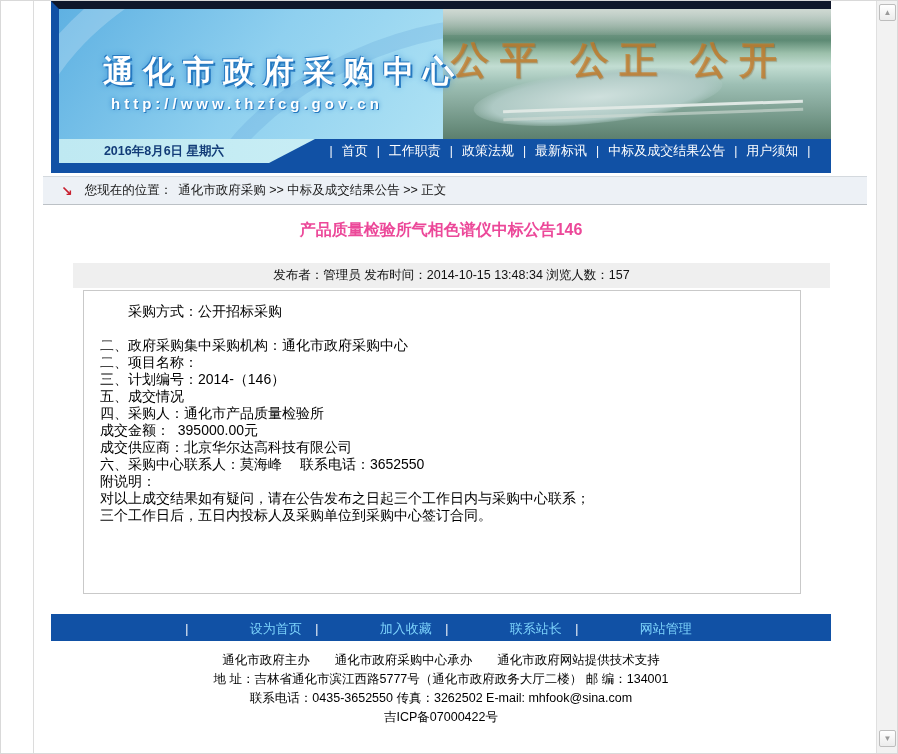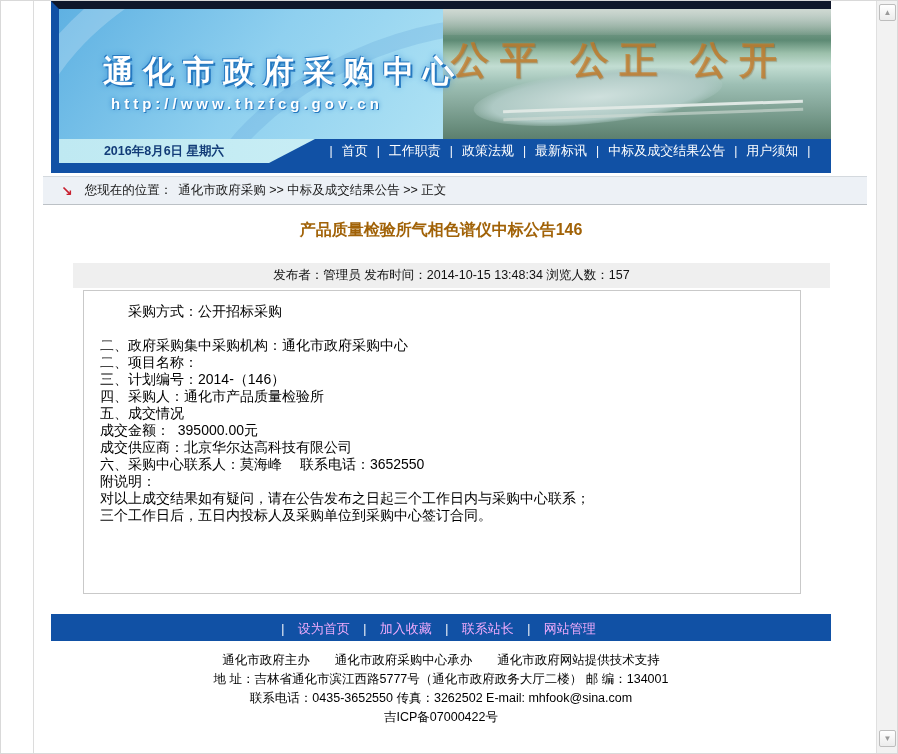--- a/index.html
+++ b/index.html
@@ -93,40 +93,40 @@
     background:#edf1f6; border-top:1px solid #d4d9de; border-bottom:1px solid #bcc1c6;
     display:flex; align-items:center; font-size:12.5px; color:#1a1a1a;
   }
   .bc-arrow { color:#c8202f; font-weight:bold; font-size:14px; margin:0 12px 0 18px; }
   .bc-prefix { margin-right:6px; }
   .bc-path { color:#1a1a1a; text-decoration:none; }
 
   
   .article-title {
     position:absolute; left:50px; top:219px; width:780px;
-    text-align:center; font-size:16px; font-weight:bold; color:#a16207;
+    text-align:center; font-size:16px; font-weight:bold; color:#ec4899;
   }
   .article-meta {
     position:absolute; left:72px; top:262px; width:757px; height:25px;
     background:#efefef; line-height:25px; text-align:center;
     font-size:12.5px; color:#111;
   }
   .article-body {
     position:absolute; left:82px; top:289px; width:718px; height:304px;
     background:#fff; border:1px solid #c9c9c9;
     padding:12px 16px; font-size:14px; line-height:17px; color:#000;
   }
   .body-line { min-height:17px; white-space:pre-wrap; }
 
   
   .footer-nav {
     position:absolute; left:50px; top:613px; width:780px; height:27px;
     background:#1151a5; text-align:center; line-height:27px; white-space:nowrap;
   }
-  .footer-nav a { color:#f0abfc; font-size:13px; text-decoration:none; padding:0 7px; cursor:pointer; }
+  .footer-nav a { color:#7dd3fc; font-size:13px; text-decoration:none; padding:0 7px; cursor:pointer;margin-left:48px; }
   .footer-sep { color:#fff; font-size:12px; padding:0 2px; }
   .footer-info {
     position:absolute; left:50px; top:650px; width:780px;
     text-align:center; font-size:12.5px; color:#000; line-height:19px;
   }
   .footer-info div { white-space:pre-wrap; }
 
   
   .scrollbar {
     position:absolute; right:0; top:0; width:21px; height:754px;
@@ -186,22 +186,22 @@
 <h1 class="article-title">产品质量检验所气相色谱仪中标公告146</h1>
 
 <div class="article-meta">发布者：管理员 发布时间：2014-10-15 13:48:34 浏览人数：157</div>
 
 <div class="article-body">
   <div class="body-line">　　采购方式：公开招标采购</div>
   <div class="body-line"></div>
   <div class="body-line">二、政府采购集中采购机构：通化市政府采购中心</div>
   <div class="body-line">二、项目名称：</div>
   <div class="body-line">三、计划编号：2014-（146）</div>
+  <div class="body-line">五、成交情况</div>
   <div class="body-line">四、采购人：通化市产品质量检验所</div>
-  <div class="body-line">五、成交情况</div>
   <div class="body-line">成交金额：  395000.00元</div>
   <div class="body-line">成交供应商：北京华尔达高科技有限公司</div>
   <div class="body-line">六、采购中心联系人：莫海峰　 联系电话：3652550</div>
   <div class="body-line">附说明：</div>
   <div class="body-line">对以上成交结果如有疑问，请在公告发布之日起三个工作日内与采购中心联系；</div>
   <div class="body-line">三个工作日后，五日内投标人及采购单位到采购中心签订合同。</div>
 </div>
 
 <div class="footer-nav">
   <span class="footer-sep">|</span>

